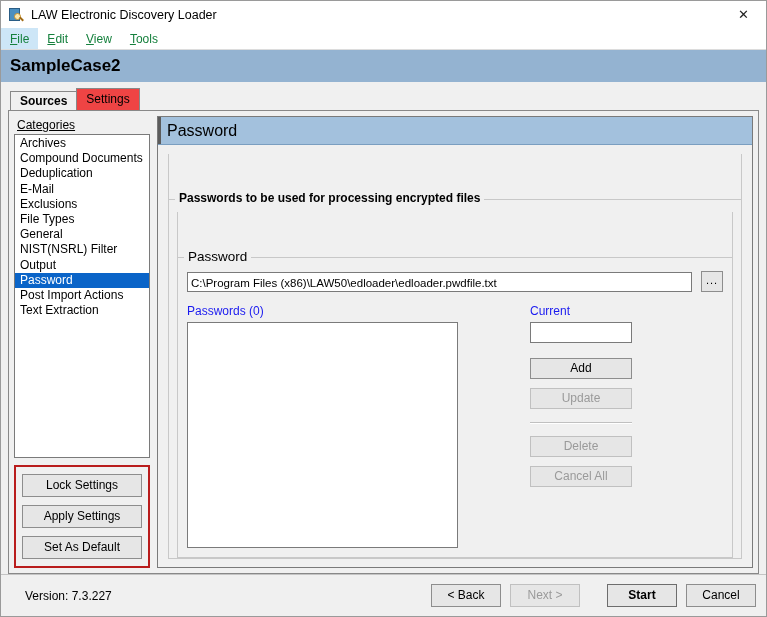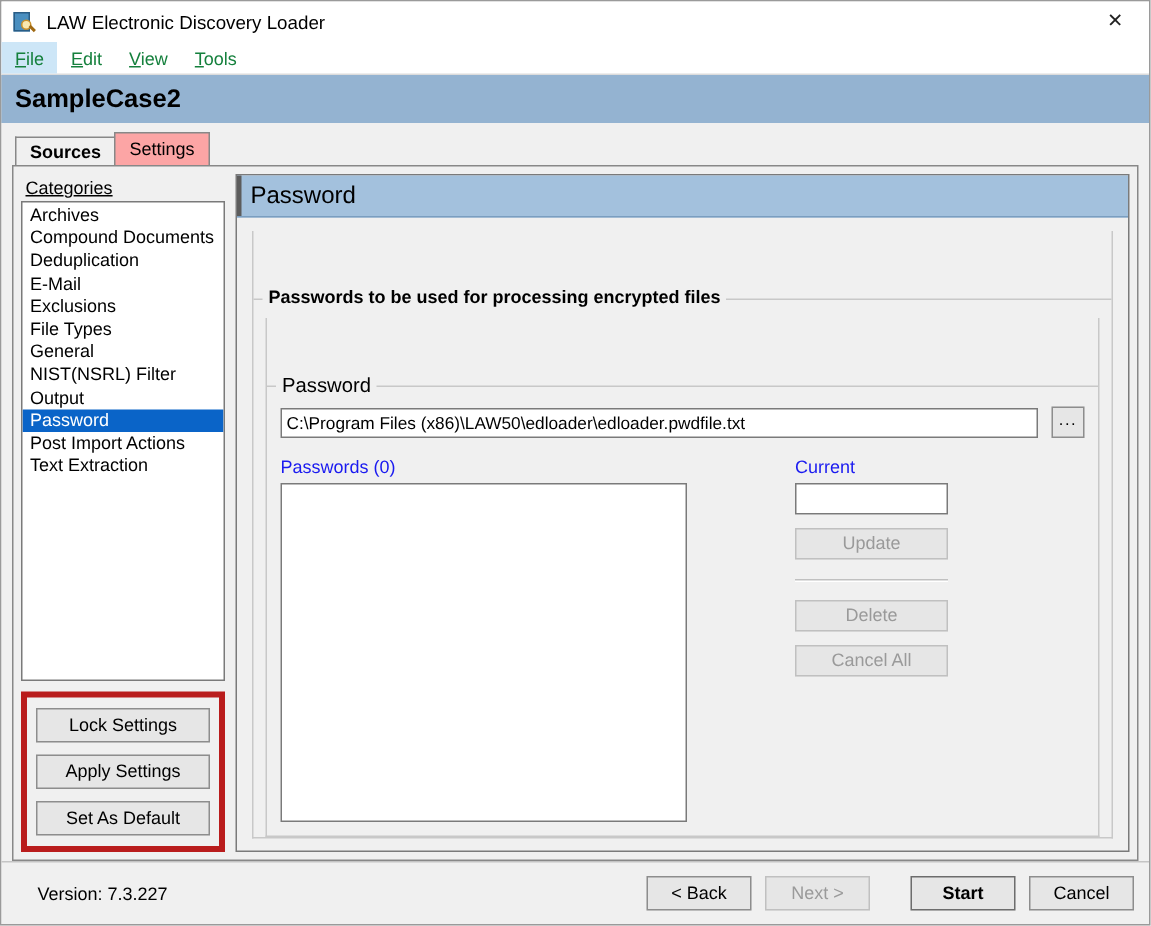--- a/index.html
+++ b/index.html
@@ -153,21 +153,21 @@
     border: 1px solid #888;
     border-bottom: none;
     margin-right: -1px;
     position: relative;
     color: #000;
   }
   .tab.completed { font-weight: bold; background: #f0f0f0; }
   .tab.active {
     height: 22px;
     line-height: 21px;
-    background: #fca5a5;
+    background: #ef4444;
     border-color: #888;
     z-index: 4;
   }
 
   .tabcontent {
     flex: 1 1 auto;
     border: 1px solid #888;
     background: #f0f0f0;
     position: relative;
     box-sizing: border-box;
@@ -208,21 +208,21 @@
     white-space: nowrap;
     color: #000;
     box-sizing: border-box;
   }
   .cat-item.selected {
     background: #0a64c8;
     color: #ffffff;
   }
   .left-buttons {
     margin-top: 7px;
-    border: 4px solid #b91c1c;
+    border: 2px solid #b91c1c;
     padding: 7px 6px;
     flex: 0 0 auto;
     box-sizing: border-box;
   }
   .btn {
     font-family: "Liberation Sans", sans-serif;
     font-size: 12px;
     background: #e6e6e6;
     border: 1px solid #8d8d8d;
     color: #000;
@@ -533,20 +533,21 @@
 
               <div class="lists-area">
                 <div class="pw-col">
                   <div class="blue-label">Passwords (0)</div>
                   <div class="pw-list"></div>
                 </div>
 
                 <div class="side-col">
                   <div class="blue-label">Current</div>
                   <div class="current-input"></div>
+                  <div class="btn sp-add">Add</div>
                   <div class="btn disabled sp-update">Update</div>
                   <div class="divider"></div>
                   <div class="btn disabled">Delete</div>
                   <div class="btn disabled sp-clear">Cancel All</div>
                 </div>
               </div>
             </div>
           </div>
         </div>
       </div>

